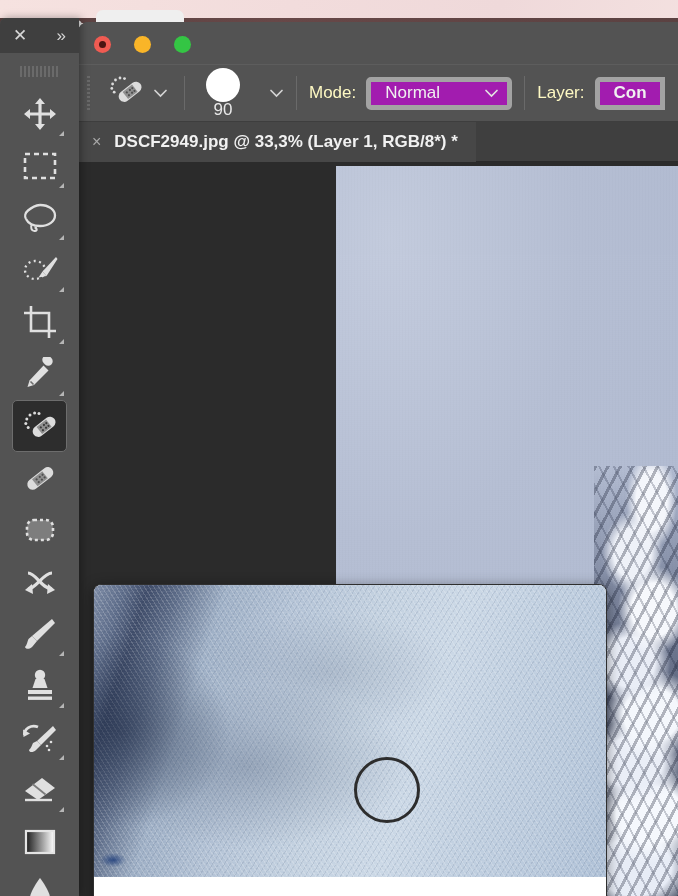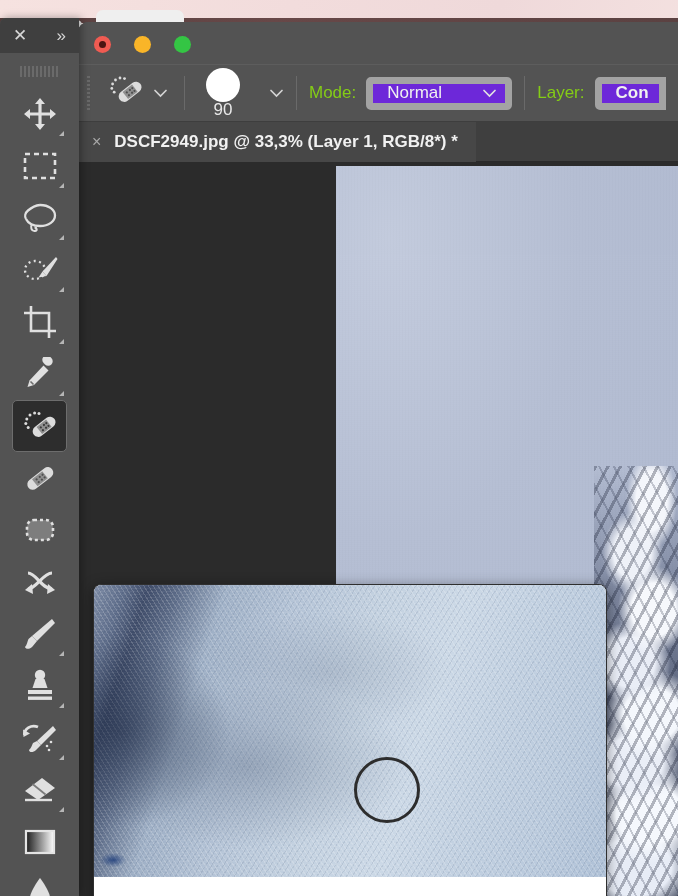--- a/index.html
+++ b/index.html
@@ -57,24 +57,24 @@
   .caret { width:13px; height:13px; flex:none; }
   .caret svg { display:block; }
 
   .brush-picker { display:flex; align-items:center; gap:22px; padding:0 2px; }
   .brush-swatch { position:relative; width:48px; text-align:center; }
   .brush-dot { width:34px; height:34px; border-radius:50%; background:#ffffff;
     margin:0 auto; box-shadow:0 0 0 0 rgba(0,0,0,0); }
   .brush-size { font-size:17px; color:#e8e8e8; line-height:18px; margin-top:-1px;
     font-family:"Liberation Sans",sans-serif; }
 
-  .opt-label { font-size:17px; color:#84cc16; white-space:nowrap; }
+  .opt-label { font-size:17px; color:#fef9c3; white-space:nowrap; }
   .opt-select {
-    height:33px; min-width:146px; background:#6d28d9;
-    border:7px solid #a3a3a3; border-radius:5px;
+    height:33px; min-width:146px; background:#a21caf;
+    border:5px solid #a3a3a3; border-radius:5px;
     display:flex; align-items:center; justify-content:space-between;
     padding:0 10px 0 14px; margin-left:10px;
   }
   .opt-select .val { font-size:17px; color:#f0f0f0; white-space:nowrap; }
   .opt-select.clipped { min-width:70px; overflow:hidden; border-radius:5px 0 0 5px;font-weight:bold; }
 
   
   .doc-tabbar { height:40px; background:#3f3f3f; display:flex; align-items:center;
     border-bottom:1px solid #2a2a2a; }
   .doc-tab { height:40px; display:flex; align-items:center; gap:13px;

